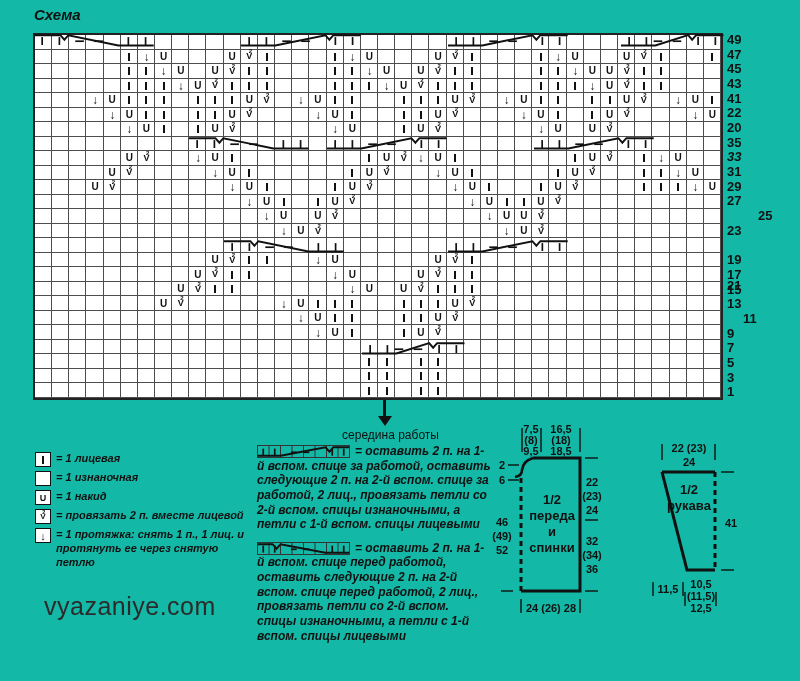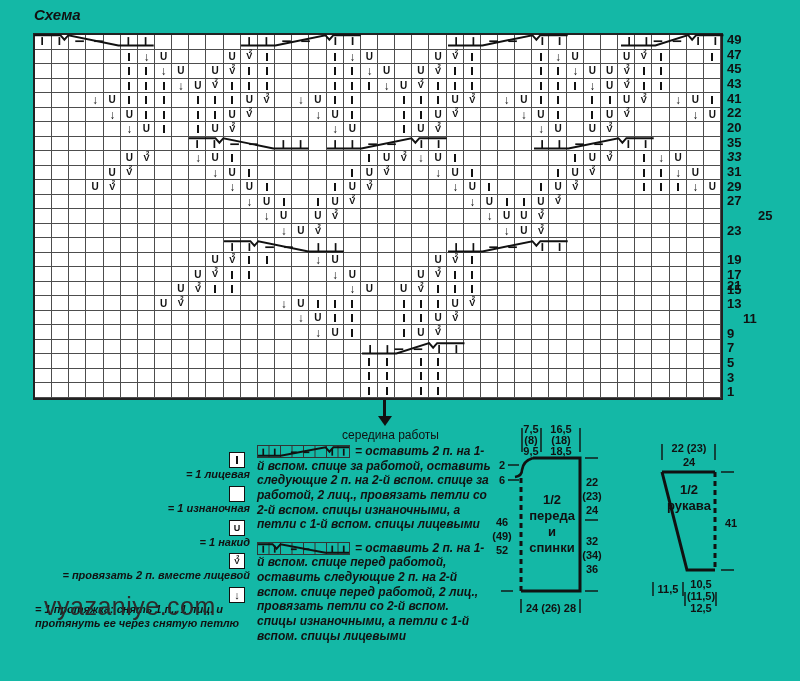--- a/index.html
+++ b/index.html
@@ -21,21 +21,21 @@
   #row-numbers span{position:absolute;left:727px;width:26px;height:14.7px;
     font-size:13px;font-weight:bold;line-height:14.7px;}
   
   #center-arrow{position:absolute;left:383px;top:400px;width:3px;height:17px;background:#111;}
   #center-arrow:after{content:"";position:absolute;left:-5px;top:16px;border:7px solid transparent;
     border-top:10px solid #111;border-bottom:none;}
   #center-label{position:absolute;left:318px;top:428px;width:145px;text-align:center;
     font-size:12px;font-weight:normal;}
   
   #legend{position:absolute;left:35px;top:452px;width:215px;}
-  .leg-item{display:flex;align-items:flex-end;margin-bottom:4px;flex-direction:column;}
+  .leg-item{display:flex;align-items:flex-start;margin-bottom:4px;}
   .leg-box{flex:0 0 14px;width:14px;height:13px;border:1.6px solid #111;margin-right:5px;
     display:flex;align-items:center;justify-content:center;background:#fff;}
   .leg-box .bar{width:2px;height:8px;background:#111;}
   .leg-box .su{font-size:9px;font-weight:bold;}
   .leg-box .sd{font-size:11px;font-weight:bold;}
   .leg-box .st{font-size:8px;font-weight:bold;position:relative;}
   .leg-box .st i{position:absolute;top:-3px;left:2px;font-style:normal;font-size:5.5px;}
   .leg-label{font-size:11px;font-weight:bold;font-style:italic;line-height:1.25;}
   
   #instructions{position:absolute;left:257px;top:444px;width:234px;}

